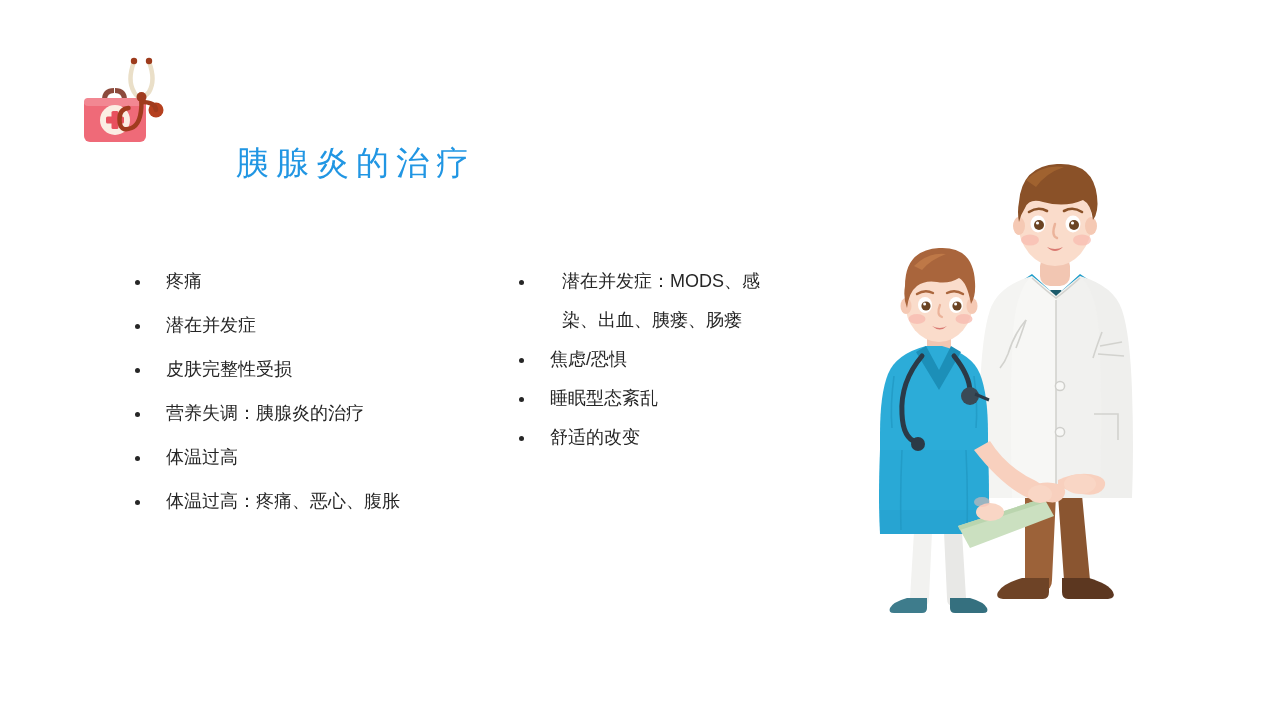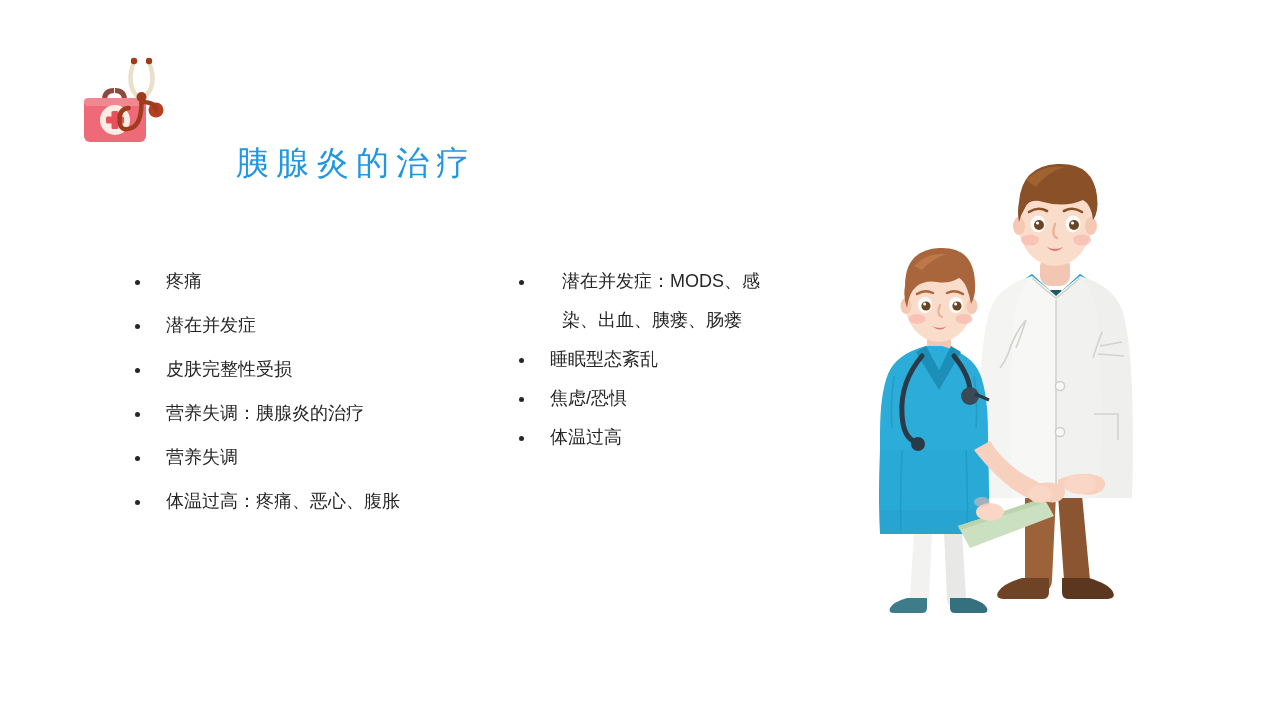--- a/index.html
+++ b/index.html
@@ -154,44 +154,44 @@
         <li class="bullet-item">
           <span class="bullet-text">潜在并发症</span>
         </li>
         <li class="bullet-item">
           <span class="bullet-text">皮肤完整性受损</span>
         </li>
         <li class="bullet-item">
           <span class="bullet-text">营养失调：胰腺炎的治疗</span>
         </li>
         <li class="bullet-item">
-          <span class="bullet-text">营养失调</span>
+          <span class="bullet-text">体温过高</span>
         </li>
         <li class="bullet-item">
           <span class="bullet-text">体温过高：疼痛、恶心、腹胀</span>
         </li>
       </ul>
     </div>
 
     <div class="col col-right">
       <ul class="bullet-list">
         <li class="bullet-item">
           <span class="bullet-text">
             <span class="wrap-line">潜在并发症：MODS、感</span>
             <span class="wrap-line">染、出血、胰瘘、肠瘘</span>
           </span>
         </li>
         <li class="bullet-item">
+          <span class="bullet-text">焦虑/恐惧</span>
+        </li>
+        <li class="bullet-item">
           <span class="bullet-text">睡眠型态紊乱</span>
         </li>
         <li class="bullet-item">
-          <span class="bullet-text">焦虑/恐惧</span>
-        </li>
-        <li class="bullet-item">
-          <span class="bullet-text">体温过高</span>
+          <span class="bullet-text">舒适的改变</span>
         </li>
       </ul>
     </div>
   </div>
 
   <div class="illustration">
     <svg width="290" height="470" viewBox="0 0 290 470">
 
       <g>
 

